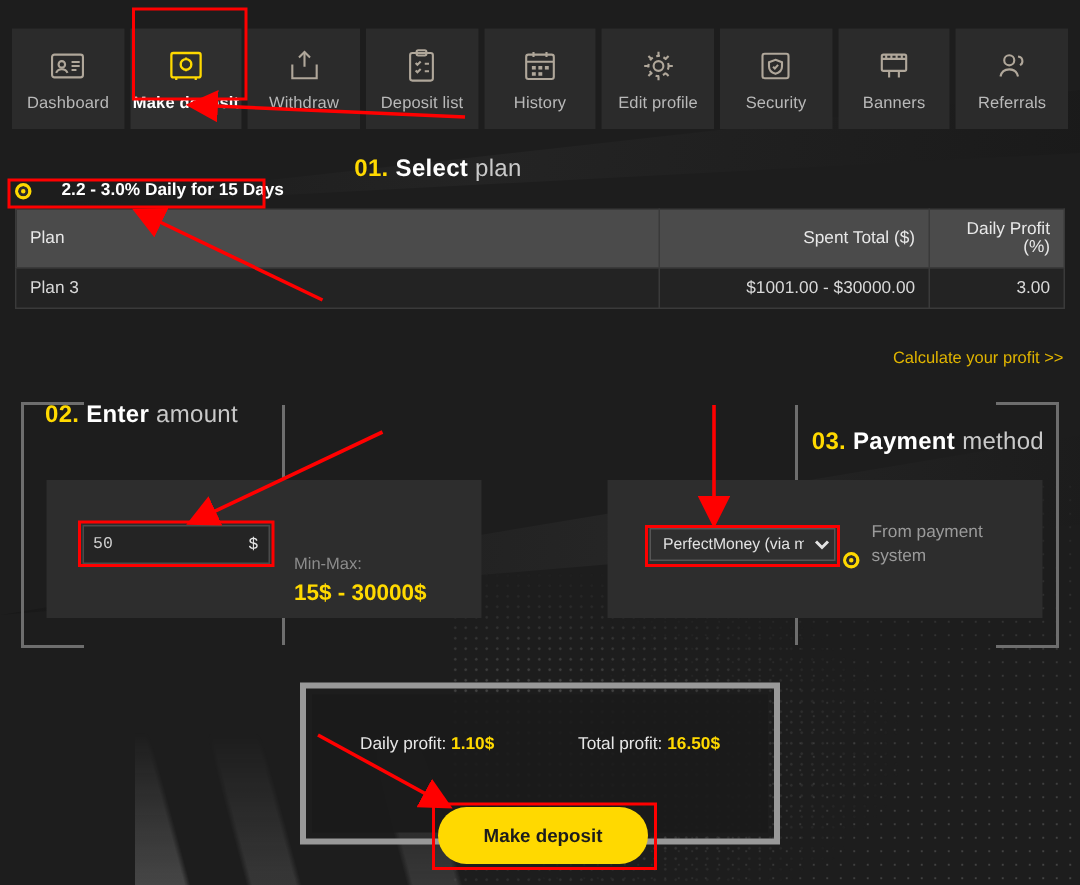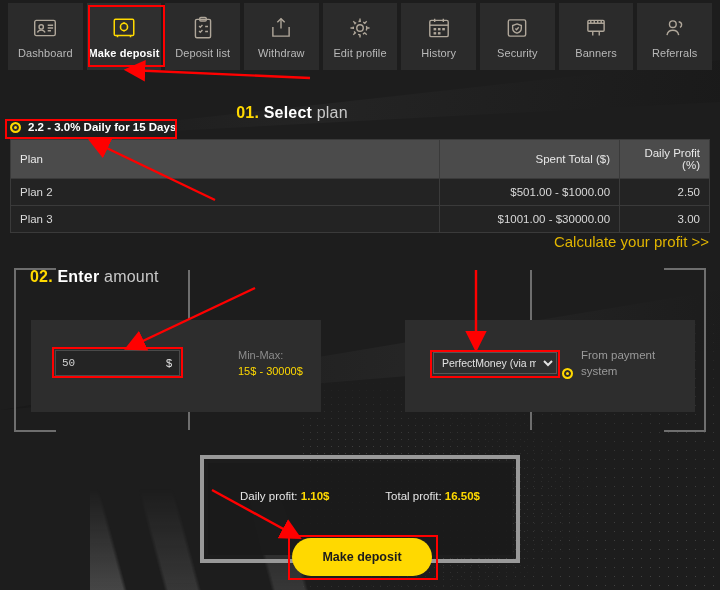--- a/index.html
+++ b/index.html
@@ -51,21 +51,21 @@
     position: absolute; left: 90px; bottom: 0px; width: 380px; height: 120px;
     background:
       linear-gradient(75deg, rgba(190,190,190,.30) 0 8%, rgba(40,40,40,.0) 9% 18%, rgba(170,170,170,.22) 19% 26%, rgba(30,30,30,0) 27% 44%, rgba(200,200,200,.18) 45% 52%, rgba(20,20,20,0) 53% 100%);
     -webkit-mask-image: linear-gradient(to top, rgba(0,0,0,.85), transparent 85%);
     mask-image: linear-gradient(to top, rgba(0,0,0,.85), transparent 85%);
     pointer-events: none;
   }
 
   
   #topnav {
-    position: absolute; left: 0; top: 0; width: 720px; height: 70px;
+    position: absolute; left: 0; top: 16px; width: 720px; height: 70px;
     display: flex; gap: 4px; padding: 3px 8px 0 8px;
   }
   .nav-item {
     flex: 1 1 0;
     background: #2b2b2b;
     display: flex; flex-direction: column; align-items: center; justify-content: center;
     gap: 6px;
     height: 67px;
     cursor: pointer;
     position: relative;
@@ -84,21 +84,21 @@
   .sec-title .b   { color: #ffffff; font-weight: bold; }
   .sec-title .n   { color: #c9c9c9; font-weight: normal; }
 
   #h-select {
     position: absolute; left: 0; top: 104px; width: 584px; text-align: center;
   }
 
   
   #plan-select-row {
     position: absolute; left: 10px; top: 121px;
-    display: flex; align-items: center; gap: 7px;
+    display: flex; align-items: center; gap: 20px;
     cursor: pointer;
   }
   .radio-dot {
     width: 11px; height: 11px; border-radius: 50%;
     border: 2px solid #ffd900; background: #ffd900;
     box-shadow: inset 0 0 0 2px #2b2b2b;
     flex: none;
   }
   #plan-select-row .ptxt { color: #ffffff; font-size: 11.5px; font-weight: bold; white-space: nowrap; }
 
@@ -114,21 +114,21 @@
   #plan-table thead th { background: #4b4b4b; color: #e8e8e8; text-align: right; }
   #plan-table thead th.l { text-align: left; }
   #plan-table tbody td { background: #232323; text-align: right; }
   #plan-table tbody td.l { text-align: left; }
   #plan-table col.c1 { width: 430px; }
   #plan-table col.c2 { width: 180px; }
   #plan-table col.c3 { width: 90px; }
 
   #calc-link {
     position: absolute; right: 11px; top: 233px;
-    color: #e0b400; font-size: 15px; cursor: pointer; text-decoration: none;
+    color: #e0b400; font-size: 11px; cursor: pointer; text-decoration: none;
   }
 
   
   .bracket {
     position: absolute;
     border: 2px solid #6e6e6e;
   }
   .bracket::before, .bracket::after {
     content: ""; position: absolute; background: #1d1d1d;
   }
@@ -158,24 +158,24 @@
   }
   #amount-input {
     flex: 1 1 auto; width: 100%; height: 100%;
     background: transparent; border: none; outline: none;
     color: #cfcfcf; font-size: 11px; padding: 0 6px;
     font-family: Liberation Mono, monospace;
   }
   #amount-currency { color: #e6e6e6; font-size: 11px; padding-right: 7px; }
 
   #minmax {
-    position: absolute; left: 196px; top: 348px; line-height: 1.45; margin-left: 42px;
+    position: absolute; left: 196px; top: 369px; line-height: 1.45;
   }
   #minmax .mm-label { color: #8c8c8c; font-size: 11px; display: block; }
-  #minmax .mm-value { color: #ffd900; font-size: 11px; font-weight: normal; display: block; }
+  #minmax .mm-value { color: #ffd900; font-size: 15px; font-weight: bold; display: block; }
 
   
   #pay-select {
     position: absolute; left: 433px; top: 352px; width: 124px; height: 22px;
     background: #2f2f2f; border: 1px solid #565656;
     color: #e2e2e2; font-size: 10.5px;
     padding: 0 4px;
     font-family: "Liberation Sans", sans-serif;
     outline: none;
   }
@@ -248,66 +248,66 @@
           <path d="M12 7.7v-.9M12 15.2v-.9M9.4 11h-.8M15.4 11h-.8"></path>
           <path d="M6 19v1.6M18 19v1.6"></path>
         </svg>
       </span>
       <span class="nav-label">Make deposit</span>
     </div>
 
     <div class="nav-item">
       <span class="nav-ico">
         <svg viewBox="0 0 24 24" fill="none" stroke="#b0a79a" stroke-width="1.3">
+          <path d="M12 3.5v9"></path>
+          <path d="M8.6 6.8 12 3.4l3.4 3.4"></path>
+          <path d="M4.5 11v8.5h15V11"></path>
+        </svg>
+      </span>
+      <span class="nav-label">Withdraw</span>
+    </div>
+
+    <div class="nav-item">
+      <span class="nav-ico">
+        <svg viewBox="0 0 24 24" fill="none" stroke="#b0a79a" stroke-width="1.3">
           <rect x="5" y="4" width="14" height="17" rx="1.4"></rect>
           <rect x="9" y="2.3" width="6" height="3.2" rx="1"></rect>
           <path d="M8.4 10.2l1.1 1.1 2-2"></path>
           <path d="M8.4 14.8l1.1 1.1 2-2"></path>
           <path d="M14 10.6h2.6M14 15.2h2.6"></path>
         </svg>
       </span>
       <span class="nav-label">Deposit list</span>
-    </div>
-
-    <div class="nav-item">
-      <span class="nav-ico">
-        <svg viewBox="0 0 24 24" fill="none" stroke="#b0a79a" stroke-width="1.3">
-          <path d="M12 3.5v9"></path>
-          <path d="M8.6 6.8 12 3.4l3.4 3.4"></path>
-          <path d="M4.5 11v8.5h15V11"></path>
-        </svg>
-      </span>
-      <span class="nav-label">Withdraw</span>
-    </div>
-
-    <div class="nav-item">
-      <span class="nav-ico">
-        <svg viewBox="0 0 24 24" fill="none" stroke="#b0a79a" stroke-width="1.3">
-          <circle cx="12" cy="12" r="3"></circle>
-          <path d="M12 3.2v2.4M12 18.4v2.4M3.2 12h2.4M18.4 12h2.4M5.8 5.8l1.7 1.7M16.5 16.5l1.7 1.7M18.2 5.8l-1.7 1.7M7.5 16.5l-1.7 1.7"></path>
-          <circle cx="12" cy="12" r="6.2" stroke-dasharray="2.3 2.3"></circle>
-        </svg>
-      </span>
-      <span class="nav-label">Edit profile</span>
     </div>
 
     <div class="nav-item">
       <span class="nav-ico">
         <svg viewBox="0 0 24 24" fill="none" stroke="#b0a79a" stroke-width="1.3">
           <rect x="3.5" y="5" width="17" height="15" rx="1.4"></rect>
           <path d="M3.5 9.4h17"></path>
           <path d="M8 3.4v3M16 3.4v3"></path>
           <rect x="7" y="12" width="2.4" height="2.2" fill="#b0a79a" stroke="none"></rect>
           <rect x="11" y="12" width="2.4" height="2.2" fill="#b0a79a" stroke="none"></rect>
           <rect x="15" y="12" width="2.4" height="2.2" fill="#b0a79a" stroke="none"></rect>
           <rect x="7" y="15.8" width="2.4" height="2.2" fill="#b0a79a" stroke="none"></rect>
           <rect x="11" y="15.8" width="2.4" height="2.2" fill="#b0a79a" stroke="none"></rect>
         </svg>
       </span>
       <span class="nav-label">History</span>
+    </div>
+
+    <div class="nav-item">
+      <span class="nav-ico">
+        <svg viewBox="0 0 24 24" fill="none" stroke="#b0a79a" stroke-width="1.3">
+          <circle cx="12" cy="12" r="3"></circle>
+          <path d="M12 3.2v2.4M12 18.4v2.4M3.2 12h2.4M18.4 12h2.4M5.8 5.8l1.7 1.7M16.5 16.5l1.7 1.7M18.2 5.8l-1.7 1.7M7.5 16.5l-1.7 1.7"></path>
+          <circle cx="12" cy="12" r="6.2" stroke-dasharray="2.3 2.3"></circle>
+        </svg>
+      </span>
+      <span class="nav-label">Edit profile</span>
     </div>
 
     <div class="nav-item">
       <span class="nav-ico">
         <svg viewBox="0 0 24 24" fill="none" stroke="#b0a79a" stroke-width="1.3">
           <rect x="4" y="4.5" width="16" height="15" rx="1.4"></rect>
           <path d="M12 8.2l4 1.5v2.6c0 2.2-1.7 3.8-4 4.5-2.3-.7-4-2.3-4-4.5V9.7z"></path>
           <path d="M10.5 12.4l1.1 1.1 2-2.2"></path>
         </svg>
       </span>
@@ -357,25 +357,20 @@
       </colgroup>
     <thead>
       <tr>
         <th class="l">Plan</th>
         <th>Spent Total ($)</th>
         <th>Daily Profit (%)</th>
       </tr>
     </thead>
     <tbody>
       <tr>
-        <td class="l">Plan 2</td>
-        <td>$501.00 - $1000.00</td>
-        <td>2.50</td>
-      </tr>
-      <tr>
         <td class="l">Plan 3</td>
         <td>$1001.00 - $30000.00</td>
         <td>3.00</td>
       </tr>
     </tbody>
   </table>
 
   <a id="calc-link" href="#">Calculate your profit &gt;&gt;</a>
 
   <div id="panel2-frame" class="bracket"></div>
@@ -390,20 +385,25 @@
     <input id="amount-input" type="text" value="50" style="">
     <span id="amount-currency">$</span>
   </div>
 
   <div id="minmax">
     <span class="mm-label">Min-Max:</span>
     <span class="mm-value">15$ - 30000$</span>
   </div>
 
   <div id="panel3-frame" class="bracket"></div>
+  <div id="h-pay" class="sec-title">
+    <span class="num">03.</span>
+    <span class="b">Payment</span>
+    <span class="n">method</span>
+  </div>
   <div id="card3" class="inner-card"></div>
 
   <select id="pay-select">
     <option>PerfectMoney (via merchant)</option>
   </select>
 
   <div id="pay-radio-row">
     <span class="radio-dot"></span>
     <span class="rlabel">From payment system</span>
   </div>

